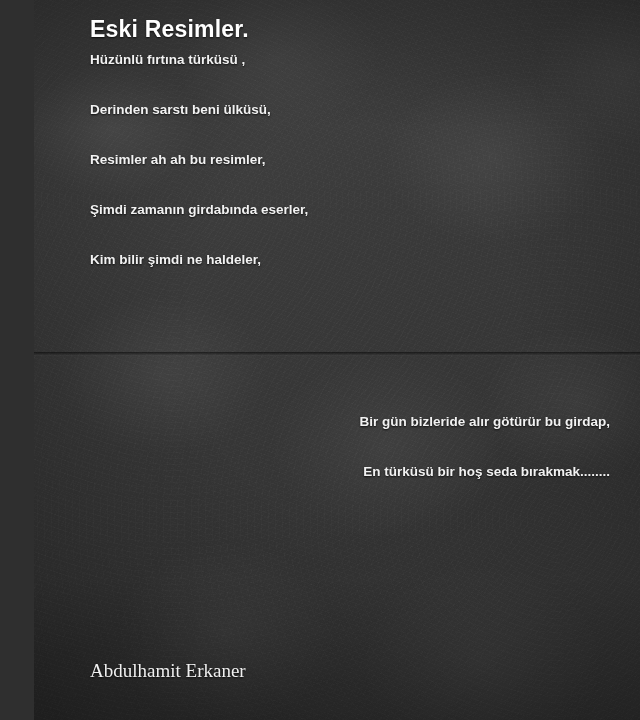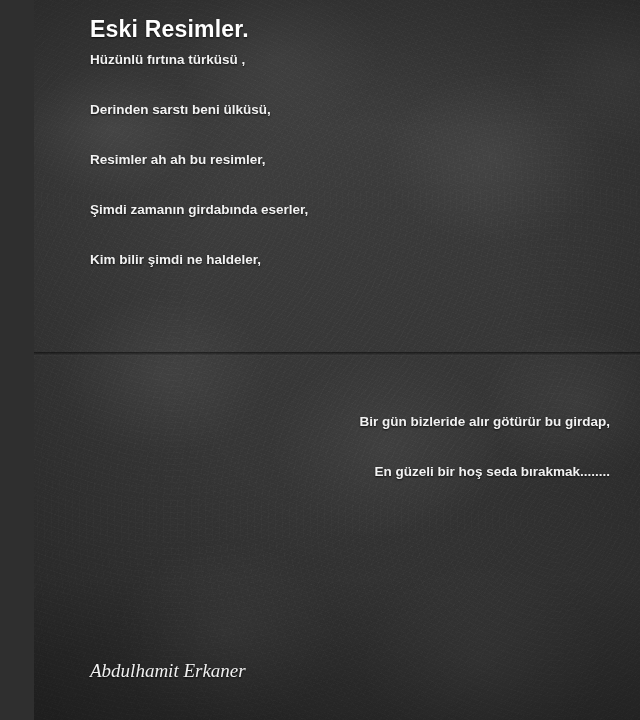--- a/index.html
+++ b/index.html
@@ -109,21 +109,20 @@
     white-space: nowrap;
   }
   .line:last-child { margin-bottom: 0; }
 
   .author {
     position: absolute;
     left: 56px;
     top: 660px;
     color: #f0f0f0;
     font-size: 19px;
-    font-style: italic;
     font-family: "Liberation Serif", serif;
     text-shadow: 0 1px 2px rgba(0,0,0,0.8);
     white-space: nowrap;
   }
 </style>
 </head>
 <body>
 
 <div class="poster">
   <div class="bg-texture"></div>
@@ -137,18 +136,18 @@
     <div class="stanza-top">
       <div class="line">Hüzünlü fırtına türküsü ,</div>
       <div class="line">Derinden sarstı beni ülküsü,</div>
       <div class="line">Resimler ah ah bu resimler,</div>
       <div class="line">Şimdi zamanın girdabında eserler,</div>
       <div class="line">Kim bilir şimdi ne haldeler,</div>
     </div>
 
     <div class="stanza-bottom">
       <div class="line">Bir gün bizleride alır götürür bu girdap,</div>
-      <div class="line">En güzeli bir hoş seda bırakmak........</div>
+      <div class="line">En türküsü bir hoş seda bırakmak........</div>
     </div>
 
     <div class="author">Abdulhamit Erkaner</div>
   </div>
 </div>
 
 </body></html>

